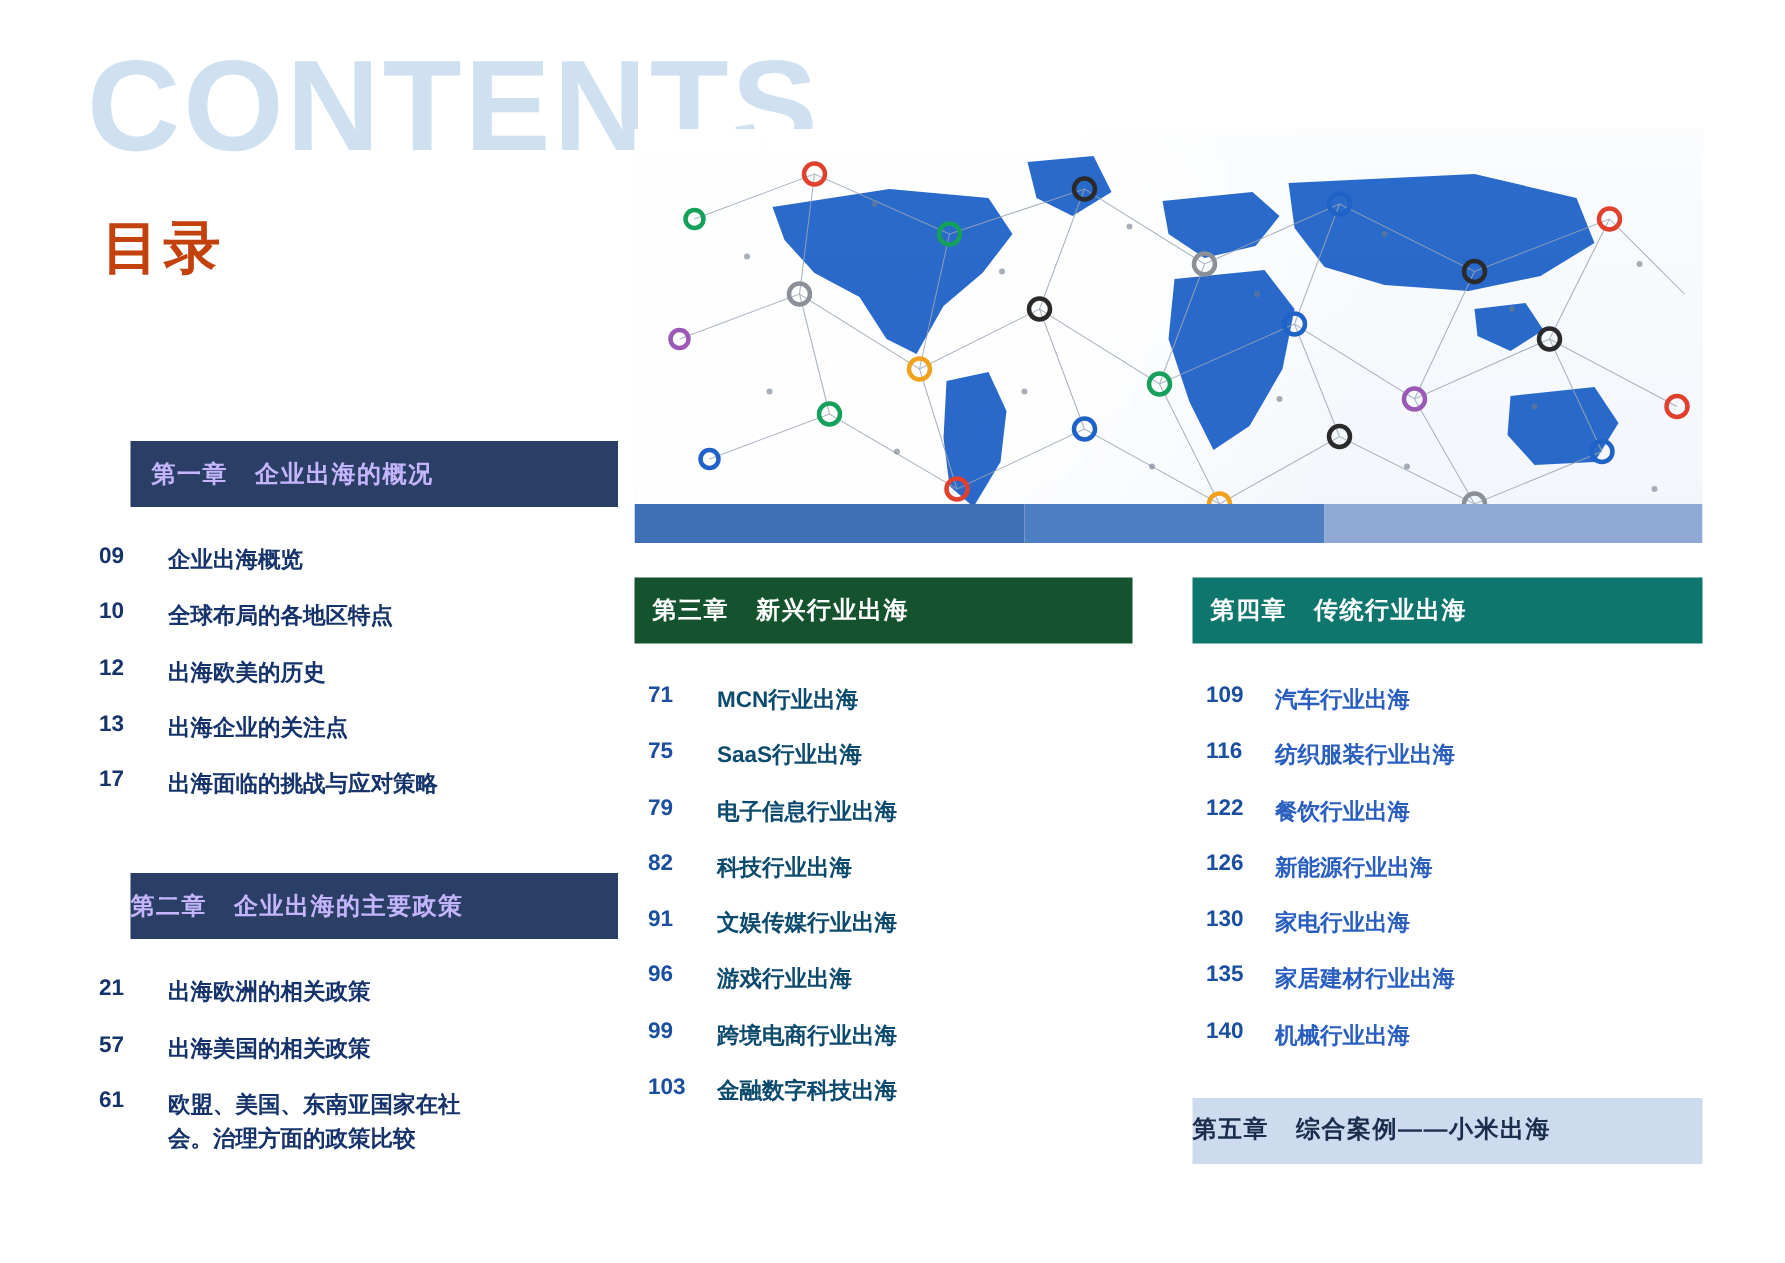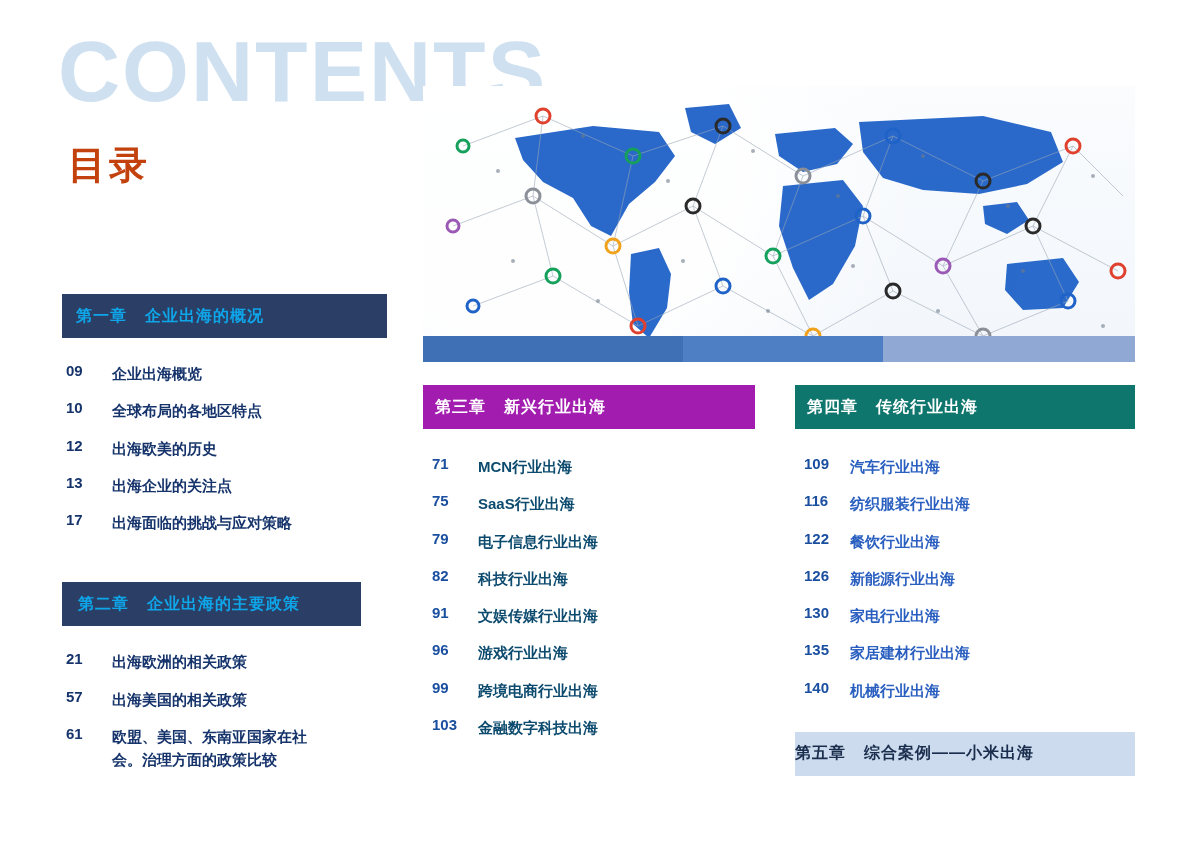--- a/index.html
+++ b/index.html
@@ -80,24 +80,25 @@
   
   .bar {
     box-sizing: border-box;
     display: flex;
     align-items: center;
     font-weight: bold;
     letter-spacing: 1px;
   }
   .bar-dark {
     background: #2b3f66;
-    color: #0ea5e9;
+    color: #c4b5fd;
+    margin-left: 25px;
   }
   .bar-mid {
-    background: #a21caf;
+    background: #14532d;
     color: #ffffff;
   }
   .bar-blue {
     background: #0f766e;
     color: #ffffff;
   }
   .bar-light {
     background: #ccdcee;
     color: #1a2d4d;
   }
@@ -133,23 +134,22 @@
   .col1 { position: absolute; left: 62px; top: 294px; width: 325px; }
   .bar-ch1 {
     width: 325px;
     height: 44px;
     padding-left: 14px;
     font-size: 16px;
   }
   .list1 { margin-top: 24px; padding-left: 4px; }
 
   .bar-ch2 {
-    width: 299px;
+    width: 325px;
     height: 44px;
-    padding-left: 16px;
     font-size: 16px;
     margin-top: 48px;
   }
   .list2 { margin-top: 24px; padding-left: 4px; }
 
   
   .col2 { position: absolute; left: 423px; top: 385px; width: 332px; }
   .bar-ch3 {
     width: 332px;
     height: 44px;

